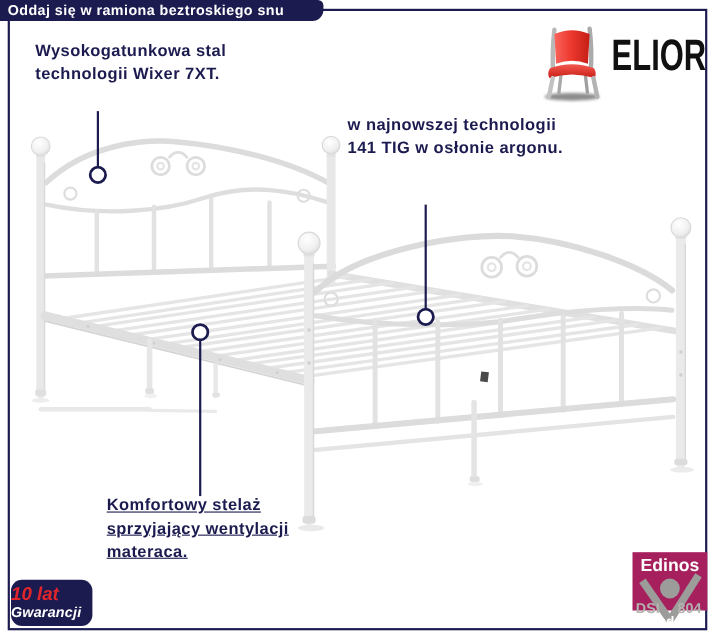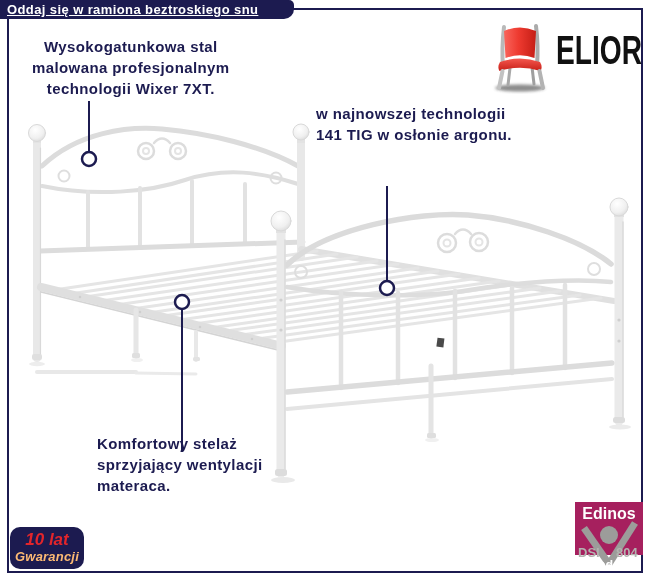--- a/index.html
+++ b/index.html
@@ -14,40 +14,40 @@
     font-family:"Liberation Sans","DejaVu Sans",sans-serif;
   }
   .frame-border{
     position:absolute;left:7px;top:8px;width:632px;height:561px;
     border:2px solid var(--navy);pointer-events:none;
   }
   .banner{
     position:absolute;left:0;top:0;width:294px;height:19px;
     background:var(--navy);color:#fff;font-weight:bold;font-size:13px;
     line-height:19px;padding-left:7px;box-sizing:border-box;
-    border-radius:0 5px 10px 0;letter-spacing:0.4px;white-space:nowrap;text-decoration:underline;
+    border-radius:0 5px 10px 0;letter-spacing:0.4px;white-space:nowrap;
   }
   .note{
     position:absolute;color:var(--navy);font-weight:bold;font-size:15px;
     line-height:21px;letter-spacing:0.4px;white-space:nowrap;
   }
-  .note-steel{left:32px;top:36px;text-align:center;}
+  .note-steel{left:32px;top:36px;}
   .note-welds{left:316px;top:103px;}
-  .note-base{left:97px;top:433px;}
+  .note-base{left:97px;top:449px;text-decoration:underline;}
   .bed-svg{position:absolute;left:0;top:0;}
   .logo{position:absolute;left:488px;top:8px;width:160px;height:78px;margin-top:12px;}
   .logo .chair{position:absolute;left:2px;top:2px;}
   .logo .wordmark{position:absolute;left:67px;top:9px;}
   .warranty-badge{
     position:absolute;left:10px;top:527px;width:74px;height:42px;
-    background:var(--navy);border-radius:10px;text-align:center;
+    background:var(--navy);border-radius:10px;text-align:left;
     font-style:italic;font-weight:bold;box-sizing:border-box;padding-top:3px;
   }
   .warranty-badge .duration{color:var(--red);font-size:17px;line-height:19px;}
-  .warranty-badge .label{color:#fdba74;font-size:13px;line-height:16px;letter-spacing:0.2px;}
+  .warranty-badge .label{color:#ffffff;font-size:13px;line-height:16px;letter-spacing:0.2px;}
   .cert-badge{
     position:absolute;left:575px;top:502px;width:68px;height:53px;
     background:var(--magenta);
   }
 </style>
 </head>
 <body>
 
 <svg class="bed-svg" width="650" height="580" viewBox="0 0 650 580">
   <defs>
@@ -206,21 +206,20 @@
     <path d="M12.5 49 L 9 66" stroke="#c2c2c2" stroke-width="4" fill="none" stroke-linecap="round"></path>
     <path d="M49.5 49 L 53 66" stroke="#b3b3b3" stroke-width="4" fill="none" stroke-linecap="round"></path>
   </svg>
   <svg class="wordmark" width="90" height="44" viewBox="0 0 90 44">
     <text x="1" y="35" font-family="Liberation Sans, DejaVu Sans, sans-serif" font-size="40" font-weight="bold" fill="#111111" textLength="86" lengthAdjust="spacingAndGlyphs">ELIOR</text>
   </svg>
 </div>
 
 <div class="note note-steel">
   <div>Wysokogatunkowa stal</div>
-  <div>malowana profesjonalnym</div>
   <div>technologii Wixer 7XT.</div>
 </div>
 
 <div class="note note-welds">
   <div>w najnowszej technologii</div>
   <div>141 TIG w osłonie argonu.</div>
 </div>
 
 <div class="note note-base">
   <div>Komfortowy stelaż</div>

